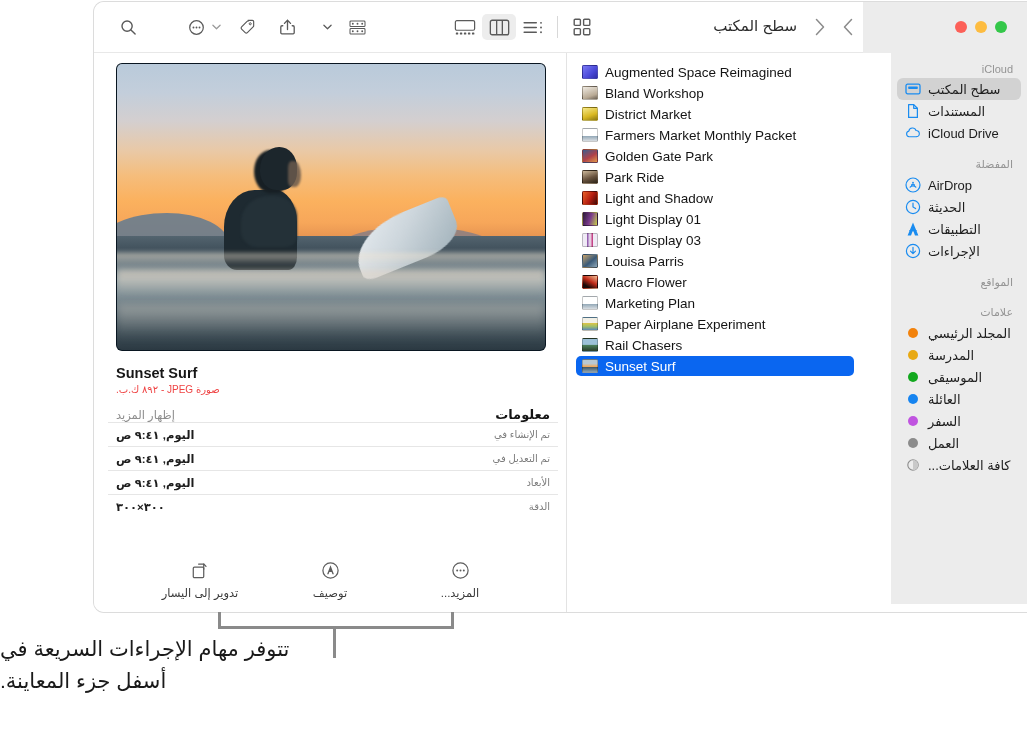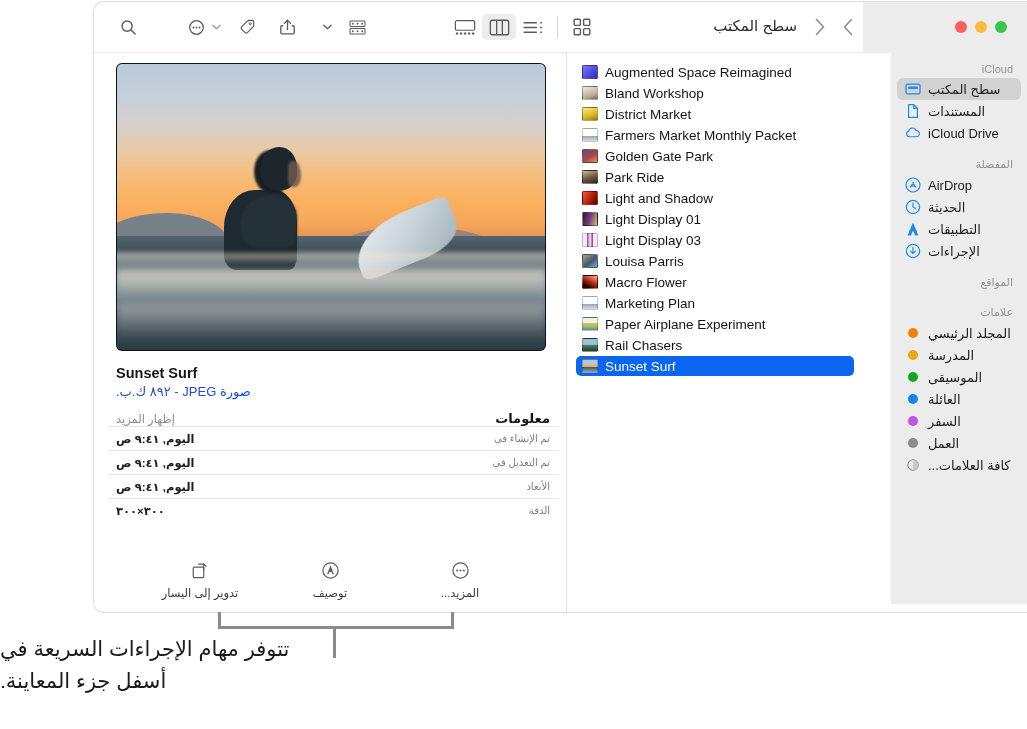--- a/index.html
+++ b/index.html
@@ -317,22 +317,22 @@
   }
   .fname {
     text-align: left;
     font-size: 14.5px;
     font-weight: 700;
     color: #161616;
     padding-left: 8px;
   }
   .fmeta {
     text-align: left;
-    font-size: 13px;
-    color: #1d4ed8;
+    font-size: 10px;
+    color: #ef4444;
     padding-left: 8px;
     margin-top: 3px;
   }
   .sect {
     display: flex;
     flex-direction: row;
     align-items: baseline;
     justify-content: space-between;
     margin-top: 12px;
     padding: 0 8px;

